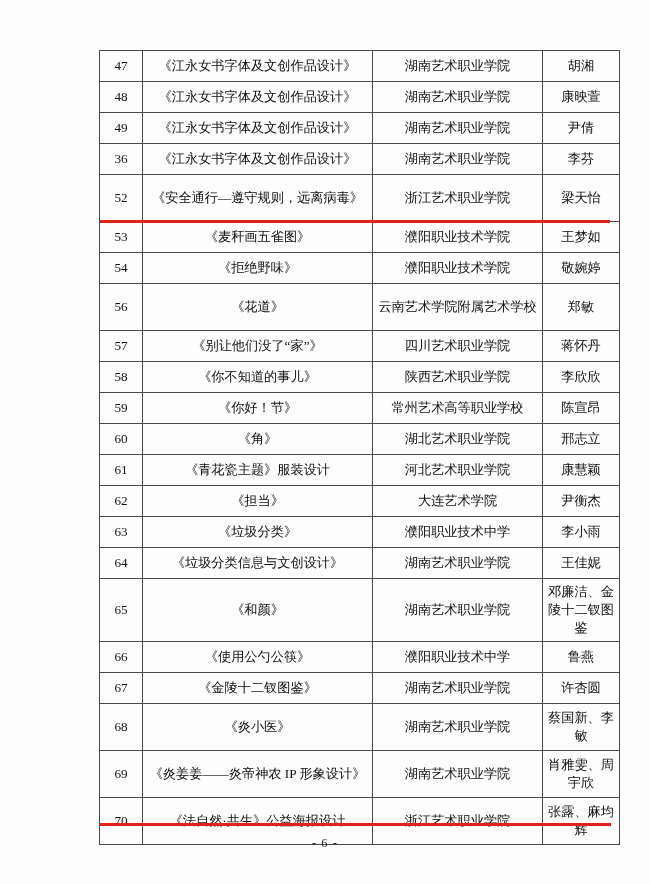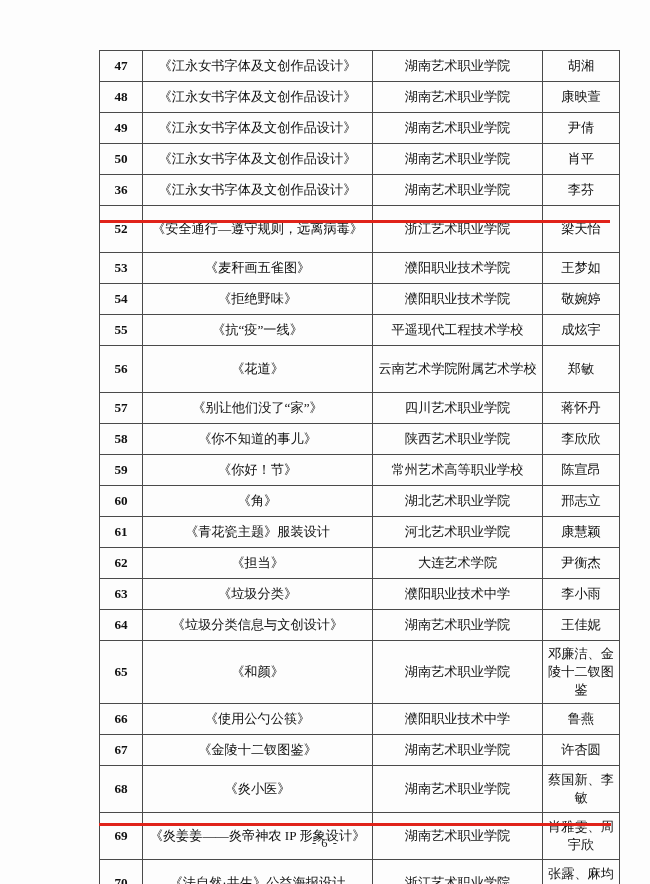--- a/index.html
+++ b/index.html
@@ -35,21 +35,21 @@
   }
   table.doc-table td {
     border: 1px solid #4a4a4a;
     font-size: 13.2px;
     line-height: 1.35;
     text-align: center;
     vertical-align: middle;
     padding: 3px 2px;
     color: #111;
   }
-  td.c-num { width: 38px; font-weight: bold; }
+  td.c-num { width: 38px; }
   td.c-title { width: 225px; }
   td.c-school { width: 165px; }
   td.c-person { width: 72px; }
   .row-h1 td { height: 24px; }
   .row-h2 td { height: 40px; }
   .row-h3 td { height: 56px; }
   .marker {
     position: absolute;
     height: 2.5px;
     background: #e0231a;
@@ -96,26 +96,20 @@
             <td class="c-school">湖南艺术职业学院</td>
             <td class="c-person">康映萱</td>
           </tr>
           <tr class="row-h1">
             <td class="c-num">49</td>
             <td class="c-title quote-title">《江永女书字体及文创作品设计》</td>
             <td class="c-school">湖南艺术职业学院</td>
             <td class="c-person">尹倩</td>
           </tr>
           <tr class="row-h1">
-            <td class="c-num">50</td>
-            <td class="c-title quote-title">《江永女书字体及文创作品设计》</td>
-            <td class="c-school">湖南艺术职业学院</td>
-            <td class="c-person">肖平</td>
-          </tr>
-          <tr class="row-h1">
             <td class="c-num">36</td>
             <td class="c-title quote-title">《江永女书字体及文创作品设计》</td>
             <td class="c-school">湖南艺术职业学院</td>
             <td class="c-person">李芬</td>
           </tr>
           <tr class="row-h2">
             <td class="c-num">52</td>
             <td class="c-title quote-title">《安全通行—遵守规则，远离病毒》</td>
             <td class="c-school">浙江艺术职业学院</td>
             <td class="c-person">梁天怡</td>
@@ -125,26 +119,20 @@
             <td class="c-title quote-title">《麦秆画五雀图》</td>
             <td class="c-school">濮阳职业技术学院</td>
             <td class="c-person">王梦如</td>
           </tr>
           <tr class="row-h1">
             <td class="c-num">54</td>
             <td class="c-title quote-title">《拒绝野味》</td>
             <td class="c-school">濮阳职业技术学院</td>
             <td class="c-person">敬婉婷</td>
           </tr>
-          <tr class="row-h1">
-            <td class="c-num">55</td>
-            <td class="c-title quote-title">《抗“疫”一线》</td>
-            <td class="c-school">平遥现代工程技术学校</td>
-            <td class="c-person">成炫宇</td>
-          </tr>
           <tr class="row-h2">
             <td class="c-num">56</td>
             <td class="c-title quote-title">《花道》</td>
             <td class="c-school">云南艺术学院附属艺术学校</td>
             <td class="c-person">郑敏</td>
           </tr>
           <tr class="row-h1">
             <td class="c-num">57</td>
             <td class="c-title quote-title">《别让他们没了“家”》</td>
             <td class="c-school">四川艺术职业学院</td>

